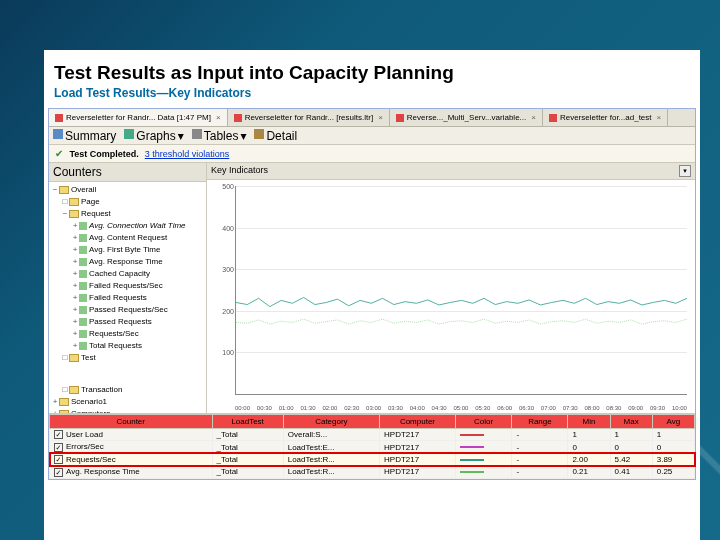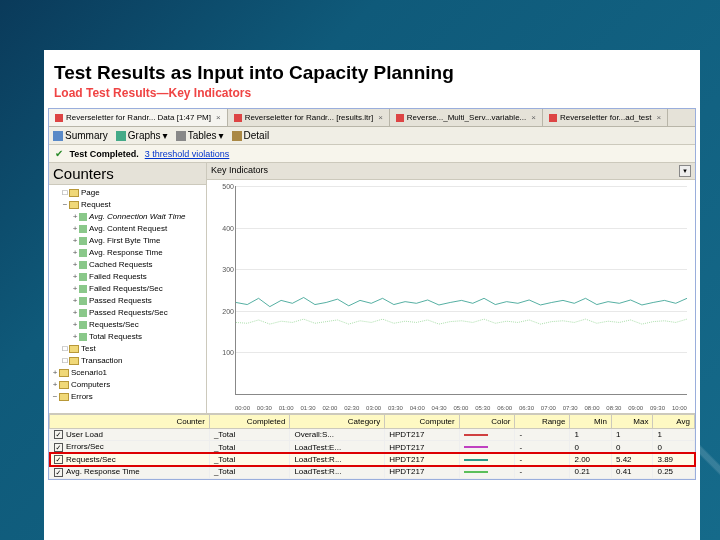--- a/index.html
+++ b/index.html
@@ -1,51 +1,51 @@
 <!DOCTYPE html>
 <html><head>
 <meta charset="utf-8">
 <style>
   * { box-sizing: border-box; margin: 0; padding: 0; }
   body { width: 720px; height: 540px; font-family: Tahoma, Arial, sans-serif; font-size: 9px; background: linear-gradient(135deg, #0a3a5a 0%, #0f5a7a 30%, #156a8a 100%); overflow: hidden; position: relative; }
   .slide { position: absolute; left: 44px; top: 50px; width: 656px; height: 518px; background: #fff; }
   .title { font-size: 19px; font-weight: bold; color: #000; padding: 12px 10px 2px 10px; }
-  .subtitle { font-size: 12px; font-weight: bold; color: #ef4444; padding: 0 10px 8px 10px; }
+  .subtitle { font-size: 12px; font-weight: bold; color: #0369a1; padding: 0 10px 8px 10px; }
   .app { margin: 0 4px; border: 1px solid #9aaedc; background: #f5f4ef; }
   .tabs { display: flex; background: #e5e2d8; border-bottom: 1px solid #b8b5a8; height: 18px; }
   .tab { padding: 2px 6px; font-size: 8px; border-right: 1px solid #b8b5a8; display: flex; align-items: center; gap: 3px; white-space: nowrap; }
   .tab.active { background: #f5f4ef; }
   .tab-icon { width: 8px; height: 8px; background: #d44; display: inline-block; }
   .tab-x { color: #666; font-size: 8px; margin-left: 2px; cursor: pointer; }
   .toolbar { display: flex; background: #f0eee5; border-bottom: 1px solid #ccc9bc; height: 18px; align-items: center; padding: 0 4px; gap: 8px; }
-  .tbtn { font-size: 10px; display: flex; align-items: center; gap: 2px; cursor: pointer; }
+  .tbtn { font-size: 12px; display: flex; align-items: flex-start; gap: 2px; cursor: pointer; }
   .tbico { width: 10px; height: 10px; background: #5a8ac8; display: inline-block; }
   .statusbar { display: flex; background: #f7f5ec; border-bottom: 1px solid #ccc9bc; height: 18px; align-items: center; padding: 0 6px; gap: 6px; }
   .check { color: #2a8a2a; font-size: 10px; }
   .link { color: #0033cc; text-decoration: underline; cursor: pointer; }
   .mainrow { display: flex; height: 250px; }
   .sidebar { width: 158px; background: #fff; border-right: 1px solid #ccc9bc; overflow: hidden; }
-  .sidehdr { background: #e5e2d8; padding: 2px 4px; font-size: 15px; border-bottom: 1px solid #ccc9bc; }
+  .sidehdr { background: #e5e2d8; padding: 2px 4px; font-size: 12px; border-bottom: 1px solid #ccc9bc; }
   .tree { padding: 2px 2px; font-size: 8px; line-height: 12px; }
   .tree div { white-space: nowrap; overflow: hidden; text-overflow: clip; }
   .tb { display: inline-block; width: 8px; text-align: center; color: #555; }
   .tf { display: inline-block; width: 10px; height: 8px; background: #f0d878; border: 1px solid #b89838; vertical-align: middle; margin-right: 2px; }
   .ti { display: inline-block; width: 8px; height: 8px; background: #8ac88a; vertical-align: middle; margin-right: 2px; }
   .chartarea { flex: 1; background: #fff; display: flex; flex-direction: column; }
   .charthdr { background: #e5e2d8; padding: 2px 4px; font-size: 9px; border-bottom: 1px solid #ccc9bc; display: flex; justify-content: space-between; }
   .dd { width: 12px; height: 12px; border: 1px solid #888; background: #eee; text-align: center; line-height: 10px; font-size: 7px; cursor: pointer; }
   .chart { flex: 1; position: relative; padding: 6px 8px 6px 28px; }
   .plot { position: absolute; left: 28px; right: 8px; top: 6px; bottom: 18px; border-left: 1px solid #888; border-bottom: 1px solid #888; }
   .grid { position: absolute; left: 0; right: 0; border-top: 1px solid #e8e8e8; }
   .ylab { position: absolute; left: -24px; width: 22px; text-align: right; font-size: 7px; color: #555; transform: translateY(-50%); }
   .xaxis { position: absolute; left: 28px; right: 8px; bottom: 2px; display: flex; justify-content: space-between; font-size: 6px; color: #555; }
   svg.lines { position: absolute; left: 0; top: 0; width: 100%; height: 100%; }
   .counters { border-top: 1px solid #ccc9bc; }
   .ctable { width: 100%; border-collapse: collapse; font-size: 8px; }
-  .ctable th { background: #fef9c3; text-align: right; padding: 2px 4px; border: 1px solid #ccc9bc; font-weight: normal; }
+  .ctable th { background: #ef4444; text-align: center; padding: 2px 4px; border: 1px solid #ccc9bc; font-weight: normal; }
   .ctable td { padding: 1px 4px; border: 1px solid #eee; white-space: nowrap; }
   .cbx { display: inline-block; width: 9px; height: 9px; border: 1px solid #555; text-align: center; line-height: 8px; font-size: 7px; margin-right: 3px; vertical-align: middle; }
   .swatch { display: inline-block; width: 24px; height: 2px; vertical-align: middle; }
   .hlrow td { background: #fffbe8; }
   .redbox { outline: 2px solid #d00; outline-offset: -1px; }
   .diag { position: absolute; right: 0; bottom: 40px; width: 120px; height: 180px; background: linear-gradient(45deg, transparent 48%, rgba(255,255,255,0.15) 49%, rgba(255,255,255,0.15) 51%, transparent 52%); pointer-events: none; }
 </style>
 </head>
 <body>
 
@@ -102,35 +102,36 @@
     <div class="statusbar">
       <span class="check">✔</span>
       <span style="font-weight:bold">Test Completed.</span>
       <span class="link">3 threshold violations</span>
     </div>
 
     <div class="mainrow">
       <div class="sidebar">
         <div class="sidehdr">Counters</div>
         <div class="tree" id="tree">
+            <div style="padding-left: 0px;"><span class="tb">−</span><span class="tf"></span><span>Overall</span></div>
             <div style="padding-left: 10px;"><span class="tb">□</span><span class="tf"></span><span>Page</span></div>
             <div style="padding-left: 10px;"><span class="tb">−</span><span class="tf"></span><span>Request</span></div>
             <div style="padding-left: 20px; font-style: italic;"><span class="tb">+</span><span class="ti"></span><span>Avg. Connection Wait Time</span></div>
             <div style="padding-left: 20px;"><span class="tb">+</span><span class="ti"></span><span>Avg. Content Request</span></div>
             <div style="padding-left: 20px;"><span class="tb">+</span><span class="ti"></span><span>Avg. First Byte Time</span></div>
             <div style="padding-left: 20px;"><span class="tb">+</span><span class="ti"></span><span>Avg. Response Time</span></div>
-            <div style="padding-left: 20px;"><span class="tb">+</span><span class="ti"></span><span>Cached Requests</span></div>
+            <div style="padding-left: 20px;"><span class="tb">+</span><span class="ti"></span><span>Cached Capacity</span></div>
+            <div style="padding-left: 20px;"><span class="tb">+</span><span class="ti"></span><span>Failed Requests/Sec</span></div>
             <div style="padding-left: 20px;"><span class="tb">+</span><span class="ti"></span><span>Failed Requests</span></div>
-            <div style="padding-left: 20px;"><span class="tb">+</span><span class="ti"></span><span>Failed Requests/Sec</span></div>
+            <div style="padding-left: 20px;"><span class="tb">+</span><span class="ti"></span><span>Passed Requests/Sec</span></div>
             <div style="padding-left: 20px;"><span class="tb">+</span><span class="ti"></span><span>Passed Requests</span></div>
-            <div style="padding-left: 20px;"><span class="tb">+</span><span class="ti"></span><span>Passed Requests/Sec</span></div>
             <div style="padding-left: 20px;"><span class="tb">+</span><span class="ti"></span><span>Requests/Sec</span></div>
             <div style="padding-left: 20px;"><span class="tb">+</span><span class="ti"></span><span>Total Requests</span></div>
             <div style="padding-left: 10px;"><span class="tb">□</span><span class="tf"></span><span>Test</span></div>
-            <div style="padding-left: 10px;"><span class="tb">□</span><span class="tf"></span><span>Transaction</span></div>
+            <div style="padding-left: 10px; margin-top: 20px;"><span class="tb">□</span><span class="tf"></span><span>Transaction</span></div>
             <div style="padding-left: 0px;"><span class="tb">+</span><span class="tf"></span><span>Scenario1</span></div>
             <div style="padding-left: 0px;"><span class="tb">+</span><span class="tf"></span><span>Computers</span></div>
             <div style="padding-left: 0px;"><span class="tb">−</span><span class="tf"></span><span>Errors</span></div>
           </div>
       </div>
 
       <div class="chartarea">
         <div class="charthdr">
           <span>Key Indicators</span>
           <span class="dd">▾</span>
@@ -177,21 +178,21 @@
             </div>
         </div>
       </div>
     </div>
 
     <div class="counters">
       <table class="ctable">
         <thead>
             <tr id="thead">
               <th>Counter</th>
-              <th>Completed</th>
+              <th>LoadTest</th>
               <th>Category</th>
               <th>Computer</th>
               <th>Color</th>
               <th>Range</th>
               <th>Min</th>
               <th>Max</th>
               <th>Avg</th>
             </tr>
           </thead>
         <tbody id="tbody">

